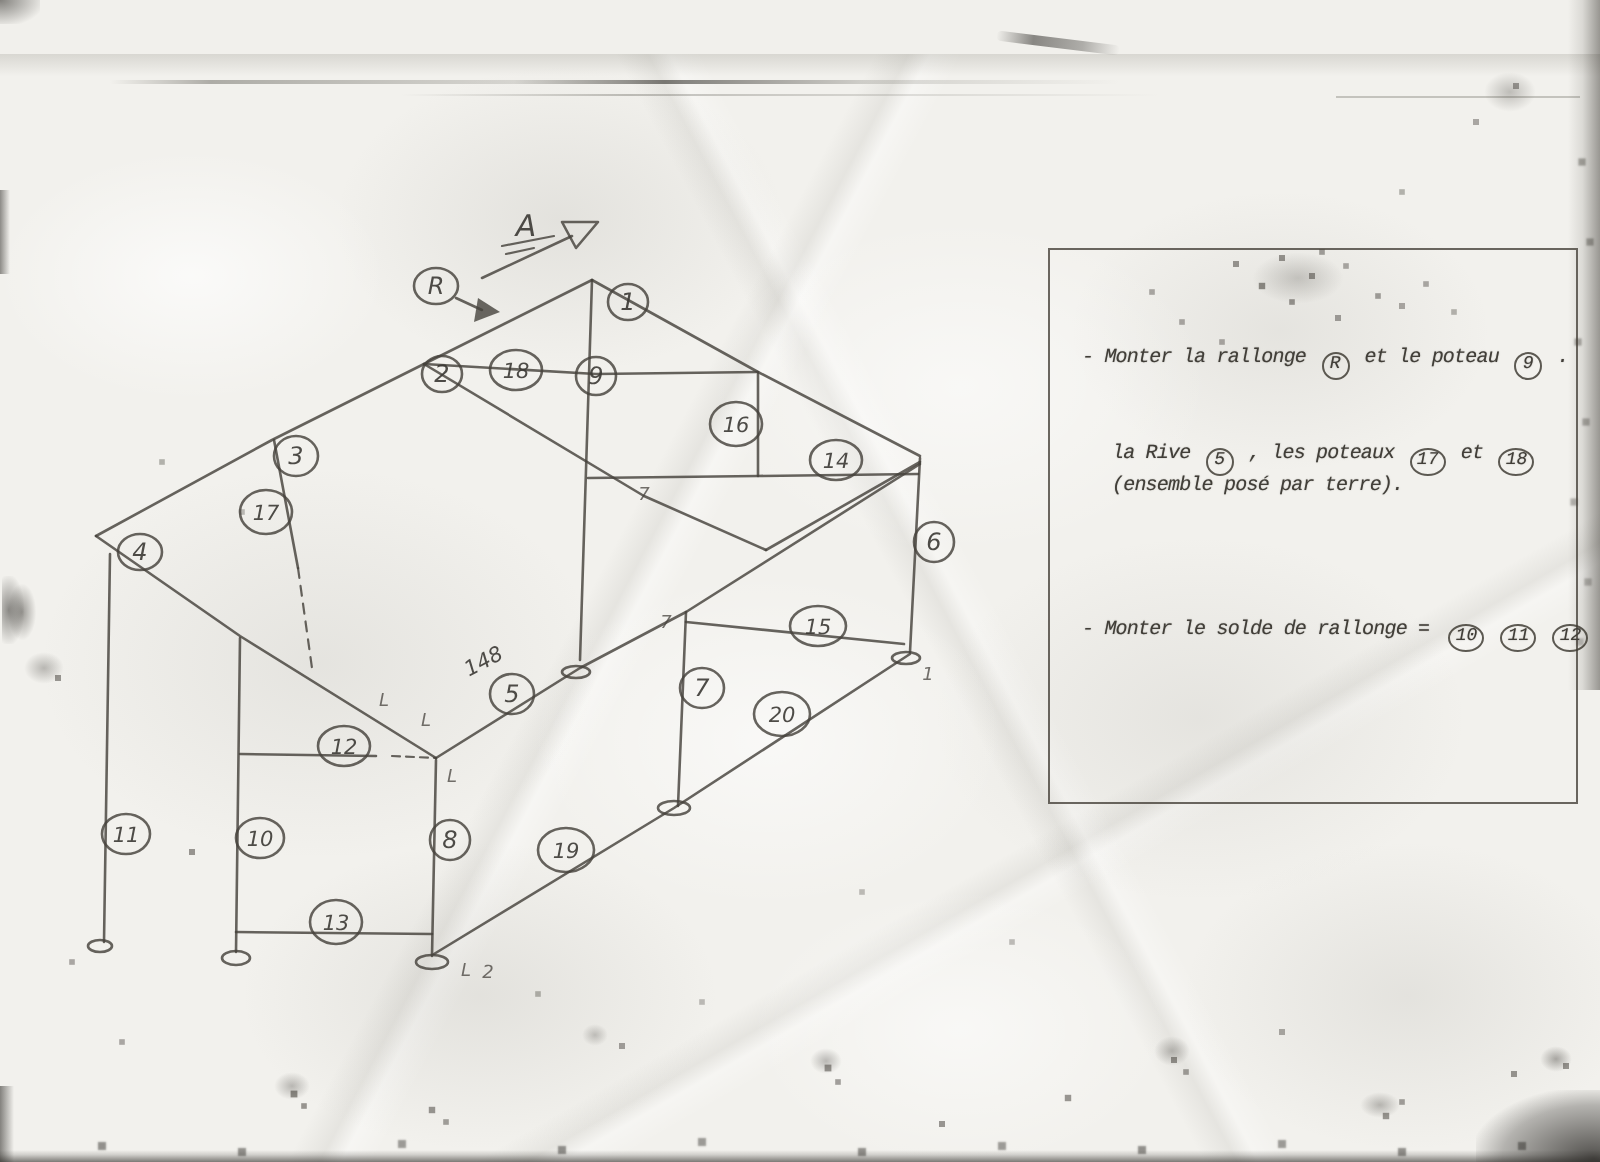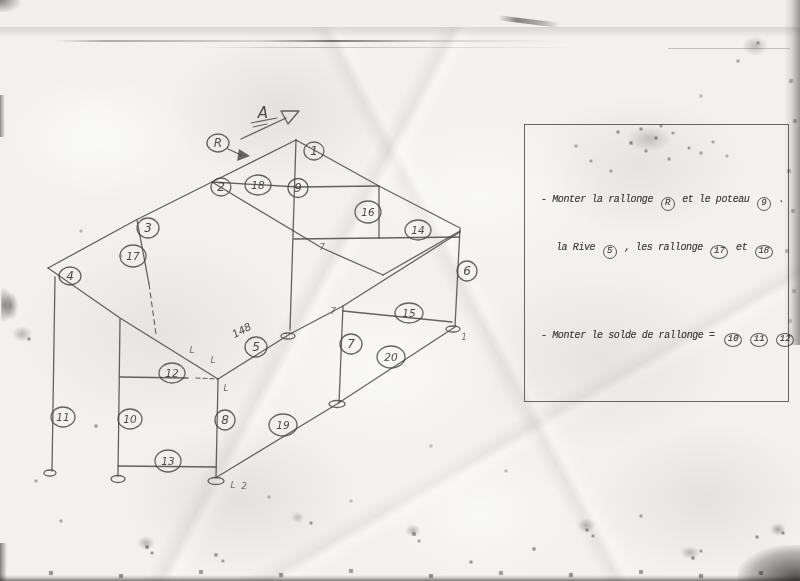--- a/index.html
+++ b/index.html
@@ -77,21 +77,21 @@
     790px 80px 1px .8px rgba(55,52,46,.4),794px 120px 1px .8px rgba(55,52,46,.4),788px 170px 1px .8px rgba(55,52,46,.38),
     792px 210px 1px .8px rgba(55,52,46,.36),786px 250px 1px .8px rgba(55,52,46,.34),793px 290px 1px .8px rgba(55,52,46,.3),
     789px 320px 1px .8px rgba(55,52,46,.28),
     50px 572px 1px 1px rgba(50,48,44,.5),120px 575px 1px 1px rgba(50,48,44,.5),200px 571px 1px 1px rgba(50,48,44,.45),
     280px 574px 1px 1px rgba(50,48,44,.5),350px 570px 1px 1px rgba(50,48,44,.45),430px 575px 1px 1px rgba(50,48,44,.5),
     500px 572px 1px 1px rgba(50,48,44,.45),570px 574px 1px 1px rgba(50,48,44,.5),640px 571px 1px 1px rgba(50,48,44,.45),
     700px 575px 1px 1px rgba(50,48,44,.5),760px 572px 1px 1px rgba(50,48,44,.5);}
   
   .legend-box{position:absolute;left:524px;top:124px;width:263px;height:276px;border:1.4px solid rgba(66,62,54,.78);}
   .lline{position:absolute;left:541px;white-space:nowrap;color:#413e38;
-    font:italic 10px/15px "Liberation Mono",monospace;letter-spacing:-.4px;text-shadow:0 0 .6px rgba(66,63,57,.55);margin-top:20px;}
+    font:italic 10px/15px "Liberation Mono",monospace;letter-spacing:-.4px;text-shadow:0 0 .6px rgba(66,63,57,.55);}
   .circ{display:inline-flex;align-items:center;justify-content:center;box-sizing:border-box;
     border:1.2px solid rgba(66,62,54,.85);border-radius:50%;height:14px;min-width:14px;padding:0 1px;
     margin:0 2px;font-size:9px;font-style:italic;letter-spacing:0;vertical-align:-3px;}
   .circ.w2{min-width:18px;}
   .gap{margin:0 4px;}
   svg{position:absolute;left:0;top:0;}
   svg *{vector-effect:non-scaling-stroke;}
   .pencil{stroke:#45423c;stroke-opacity:.82;stroke-width:1.3;fill:none;stroke-linecap:round;stroke-linejoin:round;}
   .thin{stroke-width:1.1;}
   .nlab{font:italic 12px "DejaVu Sans",sans-serif;fill:#3b3834;fill-opacity:.9;text-anchor:middle;}
@@ -273,18 +273,21 @@
       <text class="tick" x="464" y="340">1</text>
     </g>
   </svg>
 
   <div class="legend-box"></div>
 
   <div class="lline" style="top:172px">
     <span>- Monter la rallonge </span><span class="circ">R</span><span> et le poteau </span><span class="circ">9</span><span> .</span>
   </div>
   <div class="lline" style="top:220px;left:556px">
-    <span>la Rive </span><span class="circ">5</span><span> , les rallonge </span><span class="circ w2">17</span><span> et </span><span class="circ w2">18</span>
+    <span>la Rive </span><span class="circ">5</span><span> , les poteaux </span><span class="circ w2">17</span><span> et </span><span class="circ w2">18</span>
+  </div>
+  <div class="lline" style="top:236px;left:556px">
+    <span>(ensemble posé par terre).</span>
   </div>
   <div class="lline" style="top:308px">
     <span>- Monter le solde de rallonge = </span><span class="circ w2 gap">10</span><span class="circ w2 gap">11</span><span class="circ w2 gap">12</span>
   </div>
 </div>
 
 </body></html>

